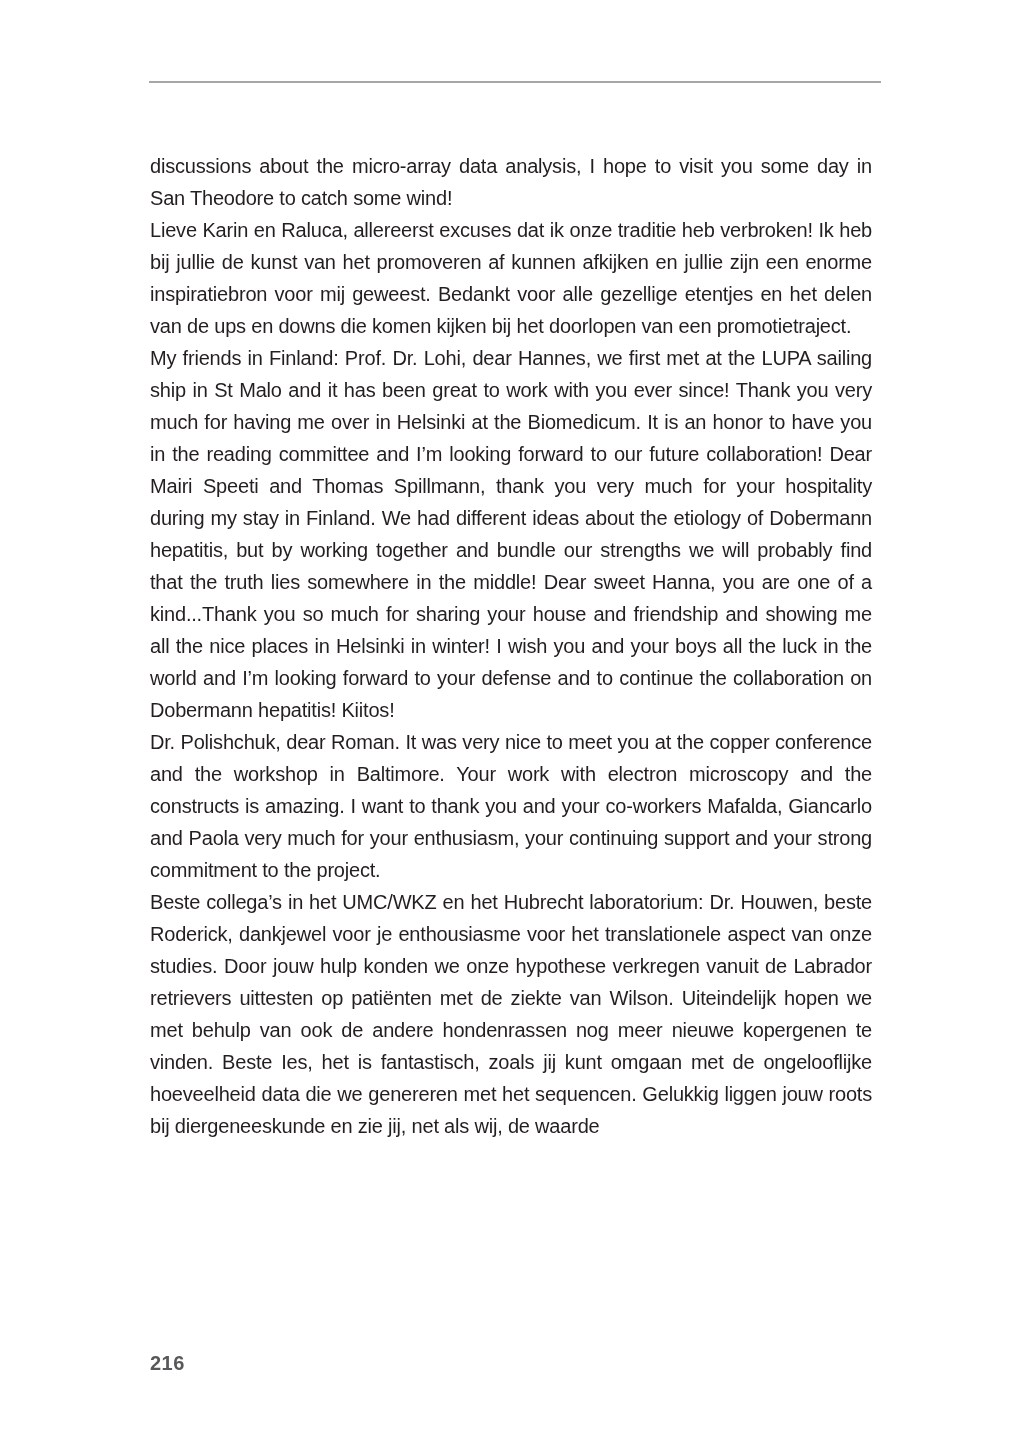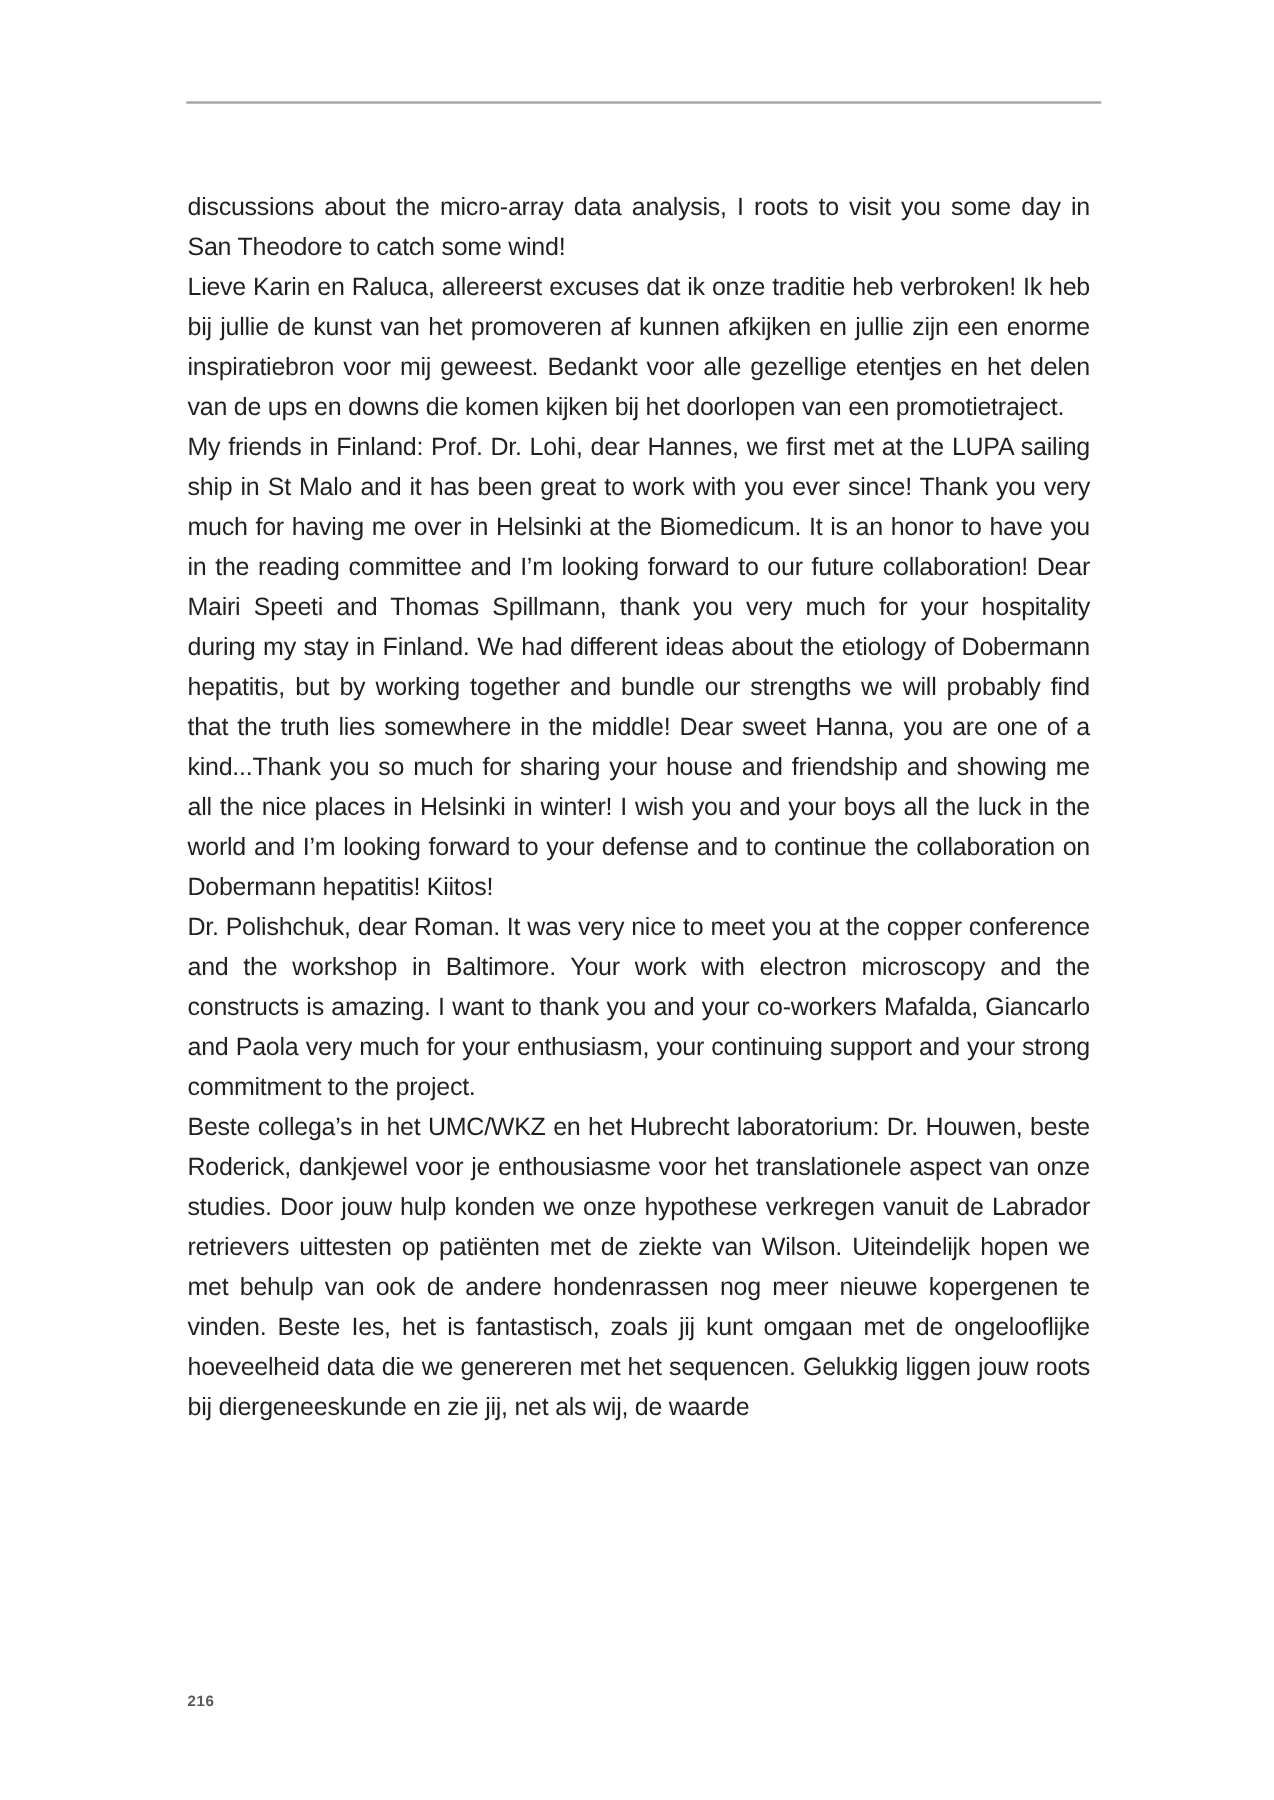--- a/index.html
+++ b/index.html
@@ -39,34 +39,34 @@
   }
   .body-text p + p {
   }
   .page-footer {
     position: absolute;
     left: 150px;
     top: 1352px;
   }
   .page-number {
     color: #58595b;
-    font-size: 12px;
+    font-size: 20px;
     font-weight: 700;
     letter-spacing: 0.5px;
   }
 </style>
 </head>
 <body>
 
 <div class="page">
 
   <div class="header-rule"></div>
 
   <main class="body-text">
-    <p>discussions about the micro-array data analysis, I roots to visit you some day in San Theodore to catch some wind!</p>
+    <p>discussions about the micro-array data analysis, I hope to visit you some day in San Theodore to catch some wind!</p>
     <p>Lieve Karin en Raluca, allereerst excuses dat ik onze traditie heb verbroken! Ik heb bij jullie de kunst van het promoveren af kunnen afkijken en jullie zijn een enorme inspiratiebron voor mij geweest. Bedankt voor alle  gezellige etentjes en het delen van de ups en downs die komen kijken bij het doorlopen van een promotietraject.</p>
     <p>My friends in Finland: Prof. Dr. Lohi, dear Hannes, we first met at the LUPA sailing ship in St Malo and it has been great to work with you ever since! Thank you very much for having me over in Helsinki at the Biomedicum. It is an honor to have you in the reading committee and I’m looking forward to our future collaboration! Dear Mairi Speeti and Thomas Spillmann, thank you very much for your hospitality during my stay in Finland. We had different ideas about the etiology of Dobermann hepatitis, but by working together and bundle our strengths we will probably find that the truth lies somewhere in the middle! Dear sweet Hanna, you are one of a kind...Thank you so much for sharing your house and friendship and showing me all the nice places in Helsinki in winter! I wish you and your boys all the luck in the world and I’m looking forward to your defense and to continue the collaboration on Dobermann hepatitis! Kiitos!</p>
     <p>Dr. Polishchuk, dear Roman. It was very nice to meet you at the copper conference and the workshop in Baltimore. Your work with electron microscopy and the constructs is amazing. I want to thank you and your co-workers Mafalda, Giancarlo and Paola very much for your enthusiasm, your continuing support and your strong commitment to the project.</p>
     <p>Beste collega’s in het UMC/WKZ en het Hubrecht laboratorium: Dr. Houwen, beste Roderick, dankjewel voor je enthousiasme voor het translationele aspect van onze studies. Door jouw hulp konden we onze hypothese verkregen vanuit de Labrador retrievers uittesten op patiënten met de ziekte van Wilson. Uiteindelijk hopen we met behulp van ook de andere hondenrassen nog meer nieuwe kopergenen te vinden. Beste Ies, het is fantastisch, zoals jij kunt omgaan met de ongelooflijke hoeveelheid data die we genereren met het sequencen. Gelukkig liggen jouw roots bij diergeneeskunde en zie jij, net als wij, de waarde</p>
   </main>
 
   <footer class="page-footer">
     <span class="page-number">216</span>
   </footer>
 

